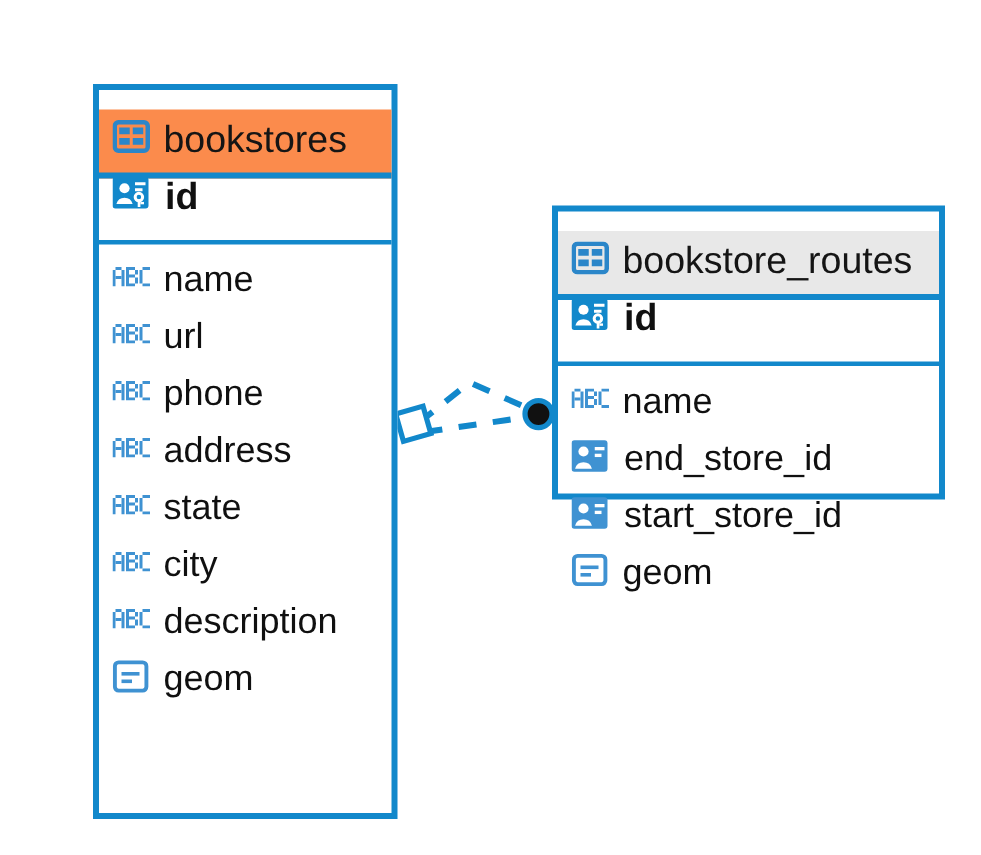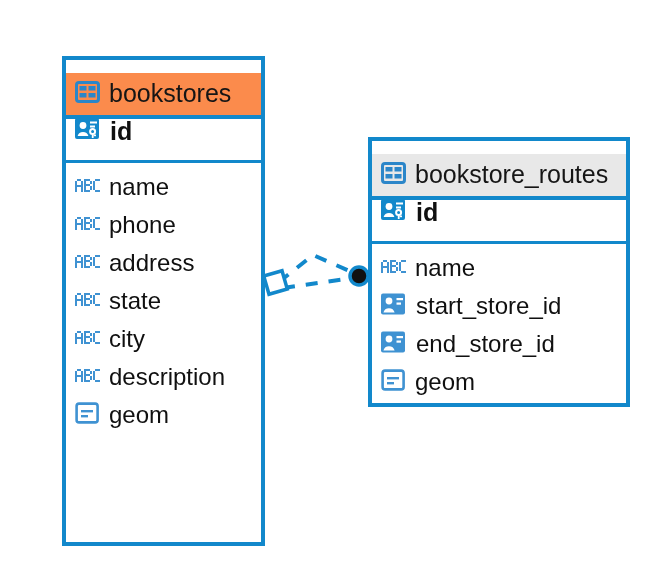--- a/index.html
+++ b/index.html
@@ -159,20 +159,42 @@
                 <rect x="11" y="11" width="4" height="2"></rect>
               <rect x="20" y="0" width="5" height="2"></rect>
                 <rect x="18" y="2" width="2" height="9"></rect>
               <rect x="20" y="11" width="5" height="2"></rect>
             </g>
           </svg>
         </span>
         <span class="field-label">name</span>
       </div>
 
+      <div class="field-row">
+        <span class="icon">
+          <svg width="25" height="13" viewBox="0 0 25 13">
+            <g fill="#3f92d2">
+              <rect x="0" y="2" width="2" height="11"></rect>
+                <rect x="2" y="0" width="4" height="2"></rect>
+              <rect x="6" y="2" width="2" height="11"></rect>
+                <rect x="2" y="6" width="4" height="2"></rect>
+              <rect x="9" y="0" width="2" height="13"></rect>
+                <rect x="11" y="0" width="4" height="2"></rect>
+              <rect x="15" y="2" width="2" height="3"></rect>
+                <rect x="11" y="5" width="4" height="2"></rect>
+              <rect x="15" y="7" width="2" height="4"></rect>
+                <rect x="11" y="11" width="4" height="2"></rect>
+              <rect x="20" y="0" width="5" height="2"></rect>
+                <rect x="18" y="2" width="2" height="9"></rect>
+              <rect x="20" y="11" width="5" height="2"></rect>
+            </g>
+          </svg>
+        </span>
+        <span class="field-label">url</span>
+      </div>
 
       <div class="field-row">
         <span class="icon">
           <svg width="25" height="13" viewBox="0 0 25 13">
             <g fill="#3f92d2">
               <rect x="0" y="2" width="2" height="11"></rect>
                 <rect x="2" y="0" width="4" height="2"></rect>
               <rect x="6" y="2" width="2" height="11"></rect>
                 <rect x="2" y="6" width="4" height="2"></rect>
               <rect x="9" y="0" width="2" height="13"></rect>
@@ -291,21 +313,21 @@
             <rect x="6" y="8" width="12" height="2.4" fill="#3f92d2"></rect>
             <rect x="6" y="13" width="7" height="2.4" fill="#3f92d2"></rect>
           </svg>
         </span>
         <span class="field-label">geom</span>
       </div>
 
     </div>
   </div>
 
-  <div class="entity" style="left:368px; top:137px; width:262px; height:270px;">
+  <div class="entity" style="left:368px; top:137px; width:262px; height:196px;">
 
     <div class="entity-header accent-gray">
       <span class="icon">
         <svg width="25" height="22" viewBox="0 0 25 22">
           <rect x="1.5" y="1.5" width="22" height="19" rx="2.5" fill="none" stroke="#2b86c9" stroke-width="3"></rect>
           <rect x="4.5" y="5" width="7" height="4.5" fill="#2b86c9"></rect>
           <rect x="13.5" y="5" width="7" height="4.5" fill="#2b86c9"></rect>
           <rect x="4.5" y="12" width="7" height="4.5" fill="#2b86c9"></rect>
           <rect x="13.5" y="12" width="7" height="4.5" fill="#2b86c9"></rect>
         </svg>
@@ -357,34 +379,34 @@
       <div class="field-row">
         <span class="icon">
           <svg width="26" height="22" viewBox="0 0 26 22">
             <rect x="0" y="0.5" width="24" height="21" rx="2" fill="#3f92d2"></rect>
             <circle cx="8" cy="8" r="3.4" fill="#ffffff"></circle>
             <path d="M 2.4 19.5 a 5.8 5.8 0 0 1 11.2 0 z" fill="#ffffff"></path>
             <rect x="15.5" y="5" width="6.5" height="2.2" fill="#ffffff"></rect>
             <rect x="15.5" y="9.5" width="4.5" height="2.2" fill="#ffffff"></rect>
           </svg>
         </span>
-        <span class="field-label">start_store_id</span>
+        <span class="field-label">end_store_id</span>
       </div>
 
       <div class="field-row">
         <span class="icon">
           <svg width="26" height="22" viewBox="0 0 26 22">
             <rect x="0" y="0.5" width="24" height="21" rx="2" fill="#3f92d2"></rect>
             <circle cx="8" cy="8" r="3.4" fill="#ffffff"></circle>
             <path d="M 2.4 19.5 a 5.8 5.8 0 0 1 11.2 0 z" fill="#ffffff"></path>
             <rect x="15.5" y="5" width="6.5" height="2.2" fill="#ffffff"></rect>
             <rect x="15.5" y="9.5" width="4.5" height="2.2" fill="#ffffff"></rect>
           </svg>
         </span>
-        <span class="field-label">end_store_id</span>
+        <span class="field-label">start_store_id</span>
       </div>
 
       <div class="field-row">
         <span class="icon">
           <svg width="25" height="22" viewBox="0 0 25 22">
             <rect x="1.6" y="1.6" width="21" height="18.8" rx="2.5" fill="none" stroke="#3f92d2" stroke-width="2.6"></rect>
             <rect x="6" y="8" width="12" height="2.4" fill="#3f92d2"></rect>
             <rect x="6" y="13" width="7" height="2.4" fill="#3f92d2"></rect>
           </svg>
         </span>

